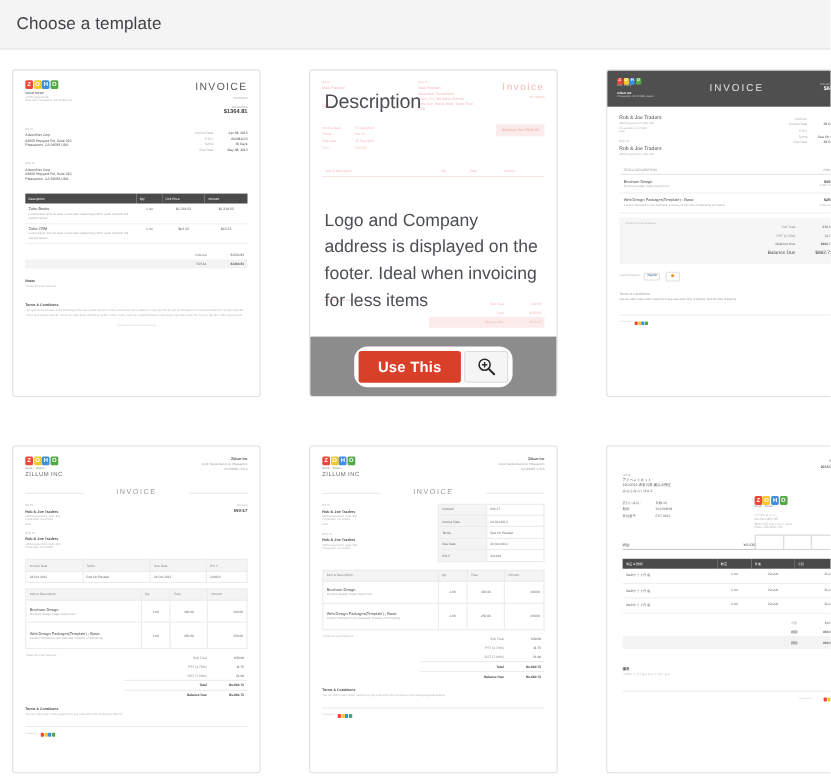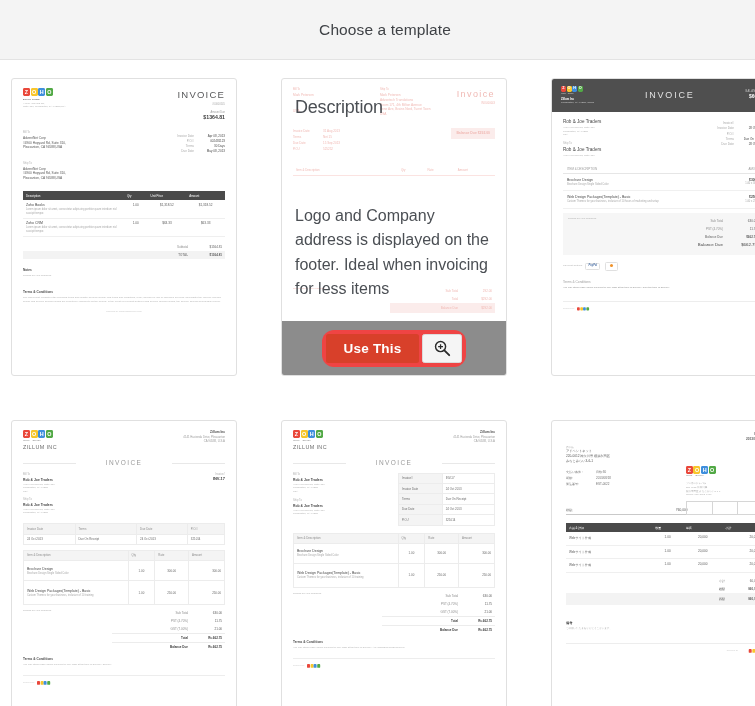--- a/index.html
+++ b/index.html
@@ -5,26 +5,25 @@
   * { box-sizing: border-box; margin: 0; padding: 0; }
   html, body {
     width: 755px; height: 706px;
     background: #ffffff;
     font-family: "Liberation Sans", sans-serif;
     overflow: hidden;
   }
 
   
   .page-header {
-    height: 60px;
+    height: 45px;
     background: #f4f4f4;
     border-bottom: 1px solid #e3e3e3;
     display: flex; align-items: center;
     padding-left: 15px;
-    justify-content: center;
   }
   .page-title {
     font-size: 15.5px;
     color: #3f4246;
     font-weight: 400;
     letter-spacing: .1px;
   }
 
   
   .grid {
@@ -110,21 +109,21 @@
   .c2-desc {
     position: absolute; left: 13px; right: 10px; top: 125px;
     font-size: 16px; line-height: 1.52; color: #4b4f54;
   }
   .c2-bar {
     position: absolute; left: 0; right: 0; bottom: 0; height: 54px;
     background: #8c8c8c;
     display: flex; align-items: center; justify-content: center;
   }
   .btn-group {
-    display: flex; background: #ef4444; padding: 4px; border-radius: 12px;
+    display: flex; background: #ffffff; padding: 4px; border-radius: 12px;
   }
   .use-this {
     background: #d8402a; color: #fff;
     font-size: 13.5px; font-weight: bold;
     padding: 7px 18px; border: none; border-radius: 2.5px;
     cursor: pointer; letter-spacing: .2px;
   }
   .zoom-btn {
     background: #f5f5f5; border: 1px solid #dcdcdc; border-radius: 2.5px;
     width: 40px; margin-left: 3px;

